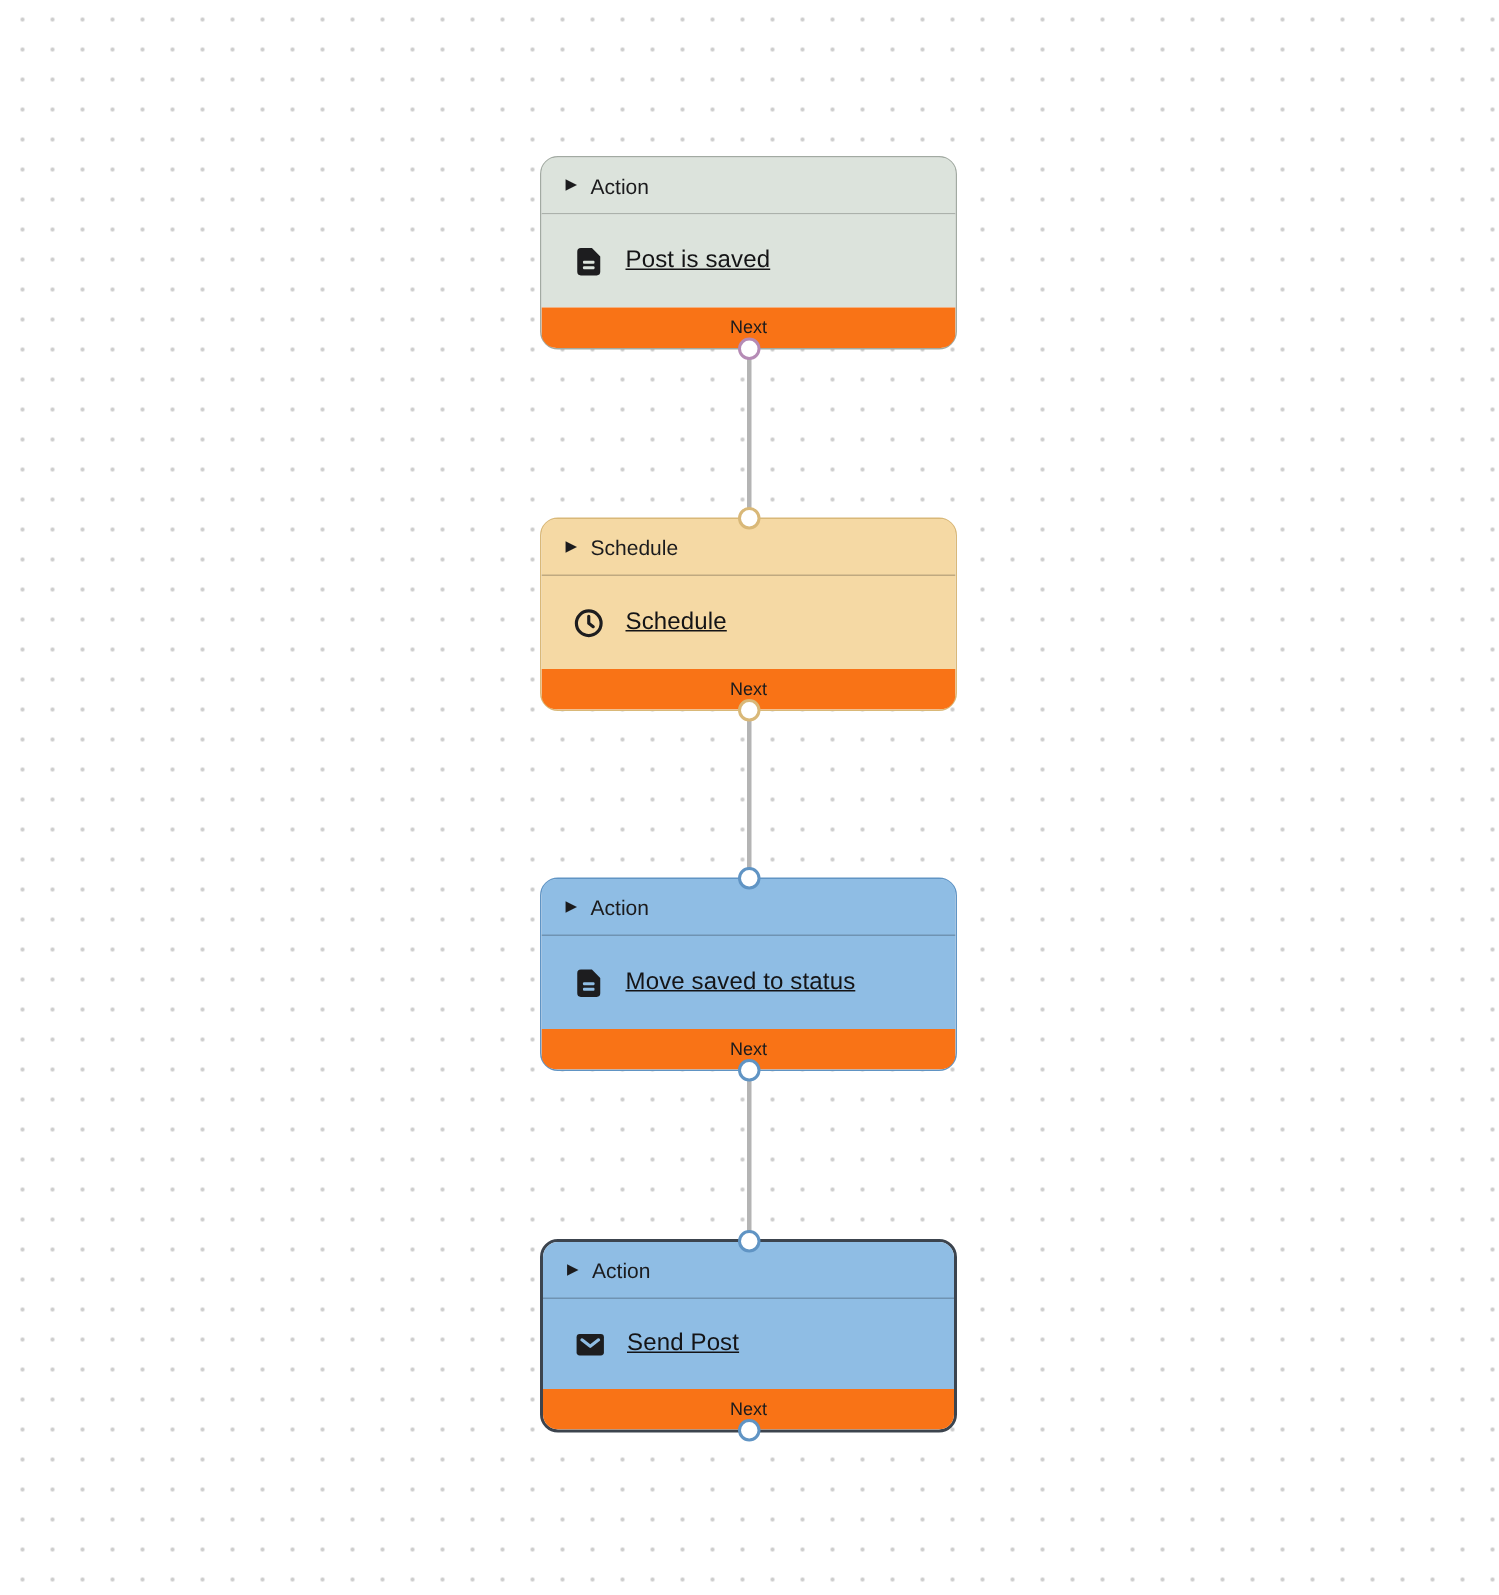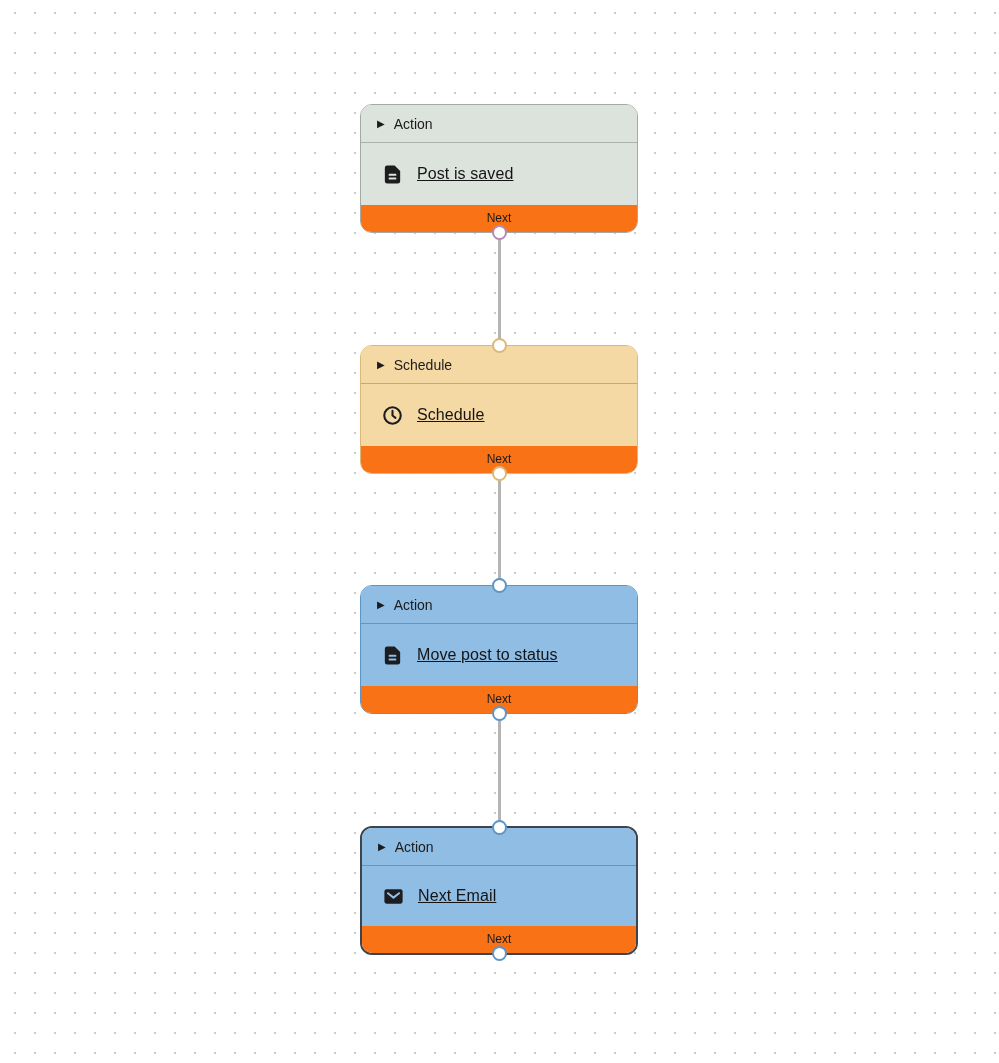--- a/index.html
+++ b/index.html
@@ -191,21 +191,21 @@
         <span>Action</span>
       </div>
       <div class="node-body">
         <span class="body-icon">
           <svg viewBox="0 0 24 24" width="23" height="23">
             <path d="M6.5 2.5h7.7L20 8.3V19a2.5 2.5 0 0 1-2.5 2.5h-11A2.5 2.5 0 0 1 4 19V5a2.5 2.5 0 0 1 2.5-2.5z" fill="#1d1d1f"></path>
             <rect x="8" y="11.3" width="8" height="2.1" rx="0.7" style="fill:var(--bg)"></rect>
             <rect x="8" y="15.1" width="8" height="2.1" rx="0.7" style="fill:var(--bg)"></rect>
           </svg>
         </span>
-        <span class="node-title">Move post to status</span>
+        <span class="node-title">Move saved to status</span>
       </div>
       <div class="node-footer">
         <span>Next</span>
       </div>
     </div>
     <span class="handle handle--in handle--blue"></span>
     <span class="handle handle--out handle--blue"></span>
   </div>
 
   <div class="node node--action node--selected node--pos-4">
@@ -214,21 +214,21 @@
         <span class="collapse-tri">▶</span>
         <span>Action</span>
       </div>
       <div class="node-body">
         <span class="body-icon">
           <svg viewBox="0 0 24 24" width="23" height="23">
             <rect x="2.5" y="4.5" width="19" height="15" rx="2.2" fill="#1d1d1f"></rect>
             <path d="M6.2 8.6l5.8 4.5 5.8-4.5" fill="none" style="stroke:var(--bg)" stroke-width="2.2" stroke-linecap="round" stroke-linejoin="round"></path>
           </svg>
         </span>
-        <span class="node-title">Next Email</span>
+        <span class="node-title">Send Post</span>
       </div>
       <div class="node-footer">
         <span>Next</span>
       </div>
     </div>
     <span class="handle handle--in handle--blue"></span>
     <span class="handle handle--out handle--blue"></span>
   </div>
 
 </div>

